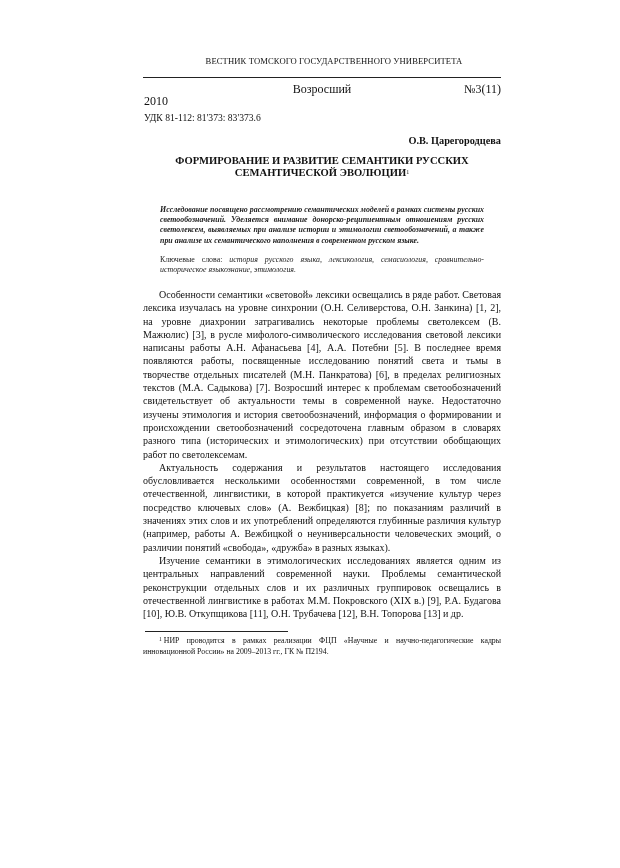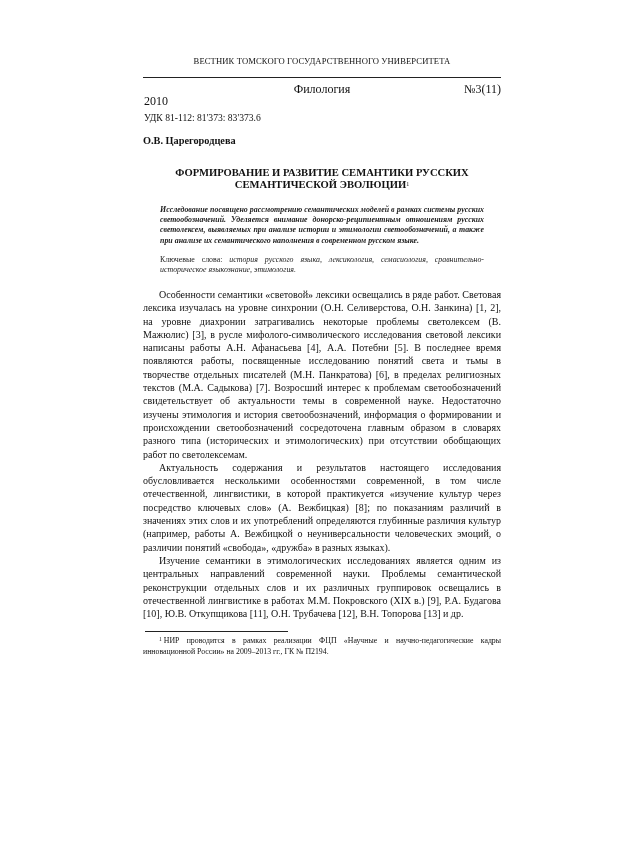--- a/index.html
+++ b/index.html
@@ -1,31 +1,31 @@
 <!DOCTYPE html>
 <html><head>
 <meta charset="utf-8">
 <style>
   html, body { margin:0; padding:0; background:#ffffff; }
   body { width:620px; height:868px; position:relative; overflow:hidden;
          font-family:"Liberation Serif", serif; color:#111; }
   .page { position:absolute; left:143px; top:0; width:358px; }
-  .journal { position:absolute; top:56px; left:0; width:358px; text-align:center;
+  .journal { position:absolute; top:56px; left:12px; width:358px; text-align:center;
              font-size:8.6px; letter-spacing:0.1px; }
   .rule-top { position:absolute; top:77px; left:0; width:358px; height:0;
               border-top:1.4px solid #222; }
   .hdr { position:absolute; top:82px; left:0; width:358px; height:16px; font-size:12px; }
   .hdr .year { position:absolute; left:1px; top:0;margin-top:12px; }
   .hdr .sect { position:absolute; left:0; width:358px; text-align:center; top:0; }
   .hdr .num { position:absolute; right:0; top:0;font-family:Liberation Serif, serif; }
   .udk { position:absolute; top:112px; left:1px; font-size:9.6px; }
-  .author { position:absolute; top:135px; left:0; width:358px; text-align:left;
+  .author { position:absolute; top:135px; left:0; width:358px; text-align:right;
             font-weight:bold; font-size:10.3px; }
   .title { position:absolute; top:155px; left:0; width:358px; text-align:center;
-           font-weight:bold; font-size:10.6px; line-height:12px;margin-top:12px; }
+           font-weight:bold; font-size:10.6px; line-height:12px; }
   .title sup { font-size:6px; font-weight:normal; vertical-align:top; position:relative; top:-1px; }
   .abstract { position:absolute; top:205px; left:17px; width:324px; font-style:italic;
               font-size:7.9px; line-height:10.2px; text-align:justify; color:#222;font-weight:bold; }
   .keywords { position:absolute; top:255px; left:17px; width:324px; font-size:7.9px;
               line-height:10.2px; text-align:justify; color:#222; }
   .keywords .kw-val { font-style:italic; }
   .body { position:absolute; top:288px; left:0; width:358px; font-size:10px;
           line-height:13.3px; text-align:justify; hyphens:manual;font-family:Liberation Serif, serif; }
   .body p { margin:0; text-indent:16px; }
   .fn-rule { position:absolute; top:631px; left:2px; width:143px; border-top:1px solid #222; }
@@ -34,21 +34,21 @@
   .footnote .fn-mark { font-size:5.5px; vertical-align:top; position:relative; top:-1px; margin-left:16px; margin-right:2px; }
 </style>
 </head>
 <body>
 
 <div class="page">
   <div class="journal">ВЕСТНИК ТОМСКОГО ГОСУДАРСТВЕННОГО УНИВЕРСИТЕТА</div>
   <div class="rule-top"></div>
   <div class="hdr">
     <span class="year">2010</span>
-    <span class="sect">Филология</span>
+    <span class="sect">Возросший</span>
     <span class="num">№3(11)</span>
   </div>
   <div class="udk">УДК 81-112: 81'373: 83'373.6</div>
   <div class="author">О.В. Царегородцева</div>
   <div class="title">
     <div>ФОРМИРОВАНИЕ И РАЗВИТИЕ СЕМАНТИКИ РУССКИХ</div>
     <div><span>СЕМАНТИЧЕСКОЙ ЭВОЛЮЦИИ</span><sup>1</sup></div>
   </div>
   <div class="abstract">Исследование посвящено рассмотрению семантических моделей в рамках системы русских светообозначений. Уделяется внимание донорско-реципиентным отношениям русских светолексем, выявляемых при анализе истории и этимологии светообозначений, а также при анализе их семантического наполнения в современном русском языке.</div>
   <div class="keywords">

